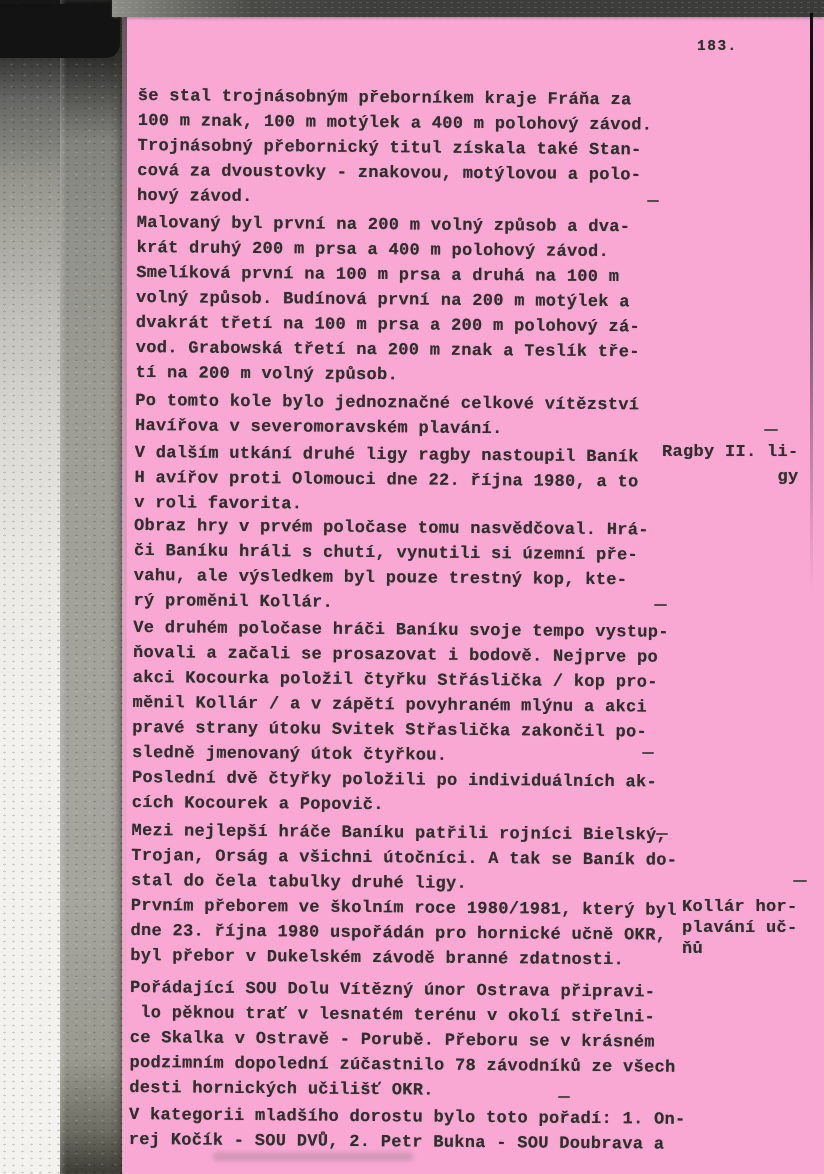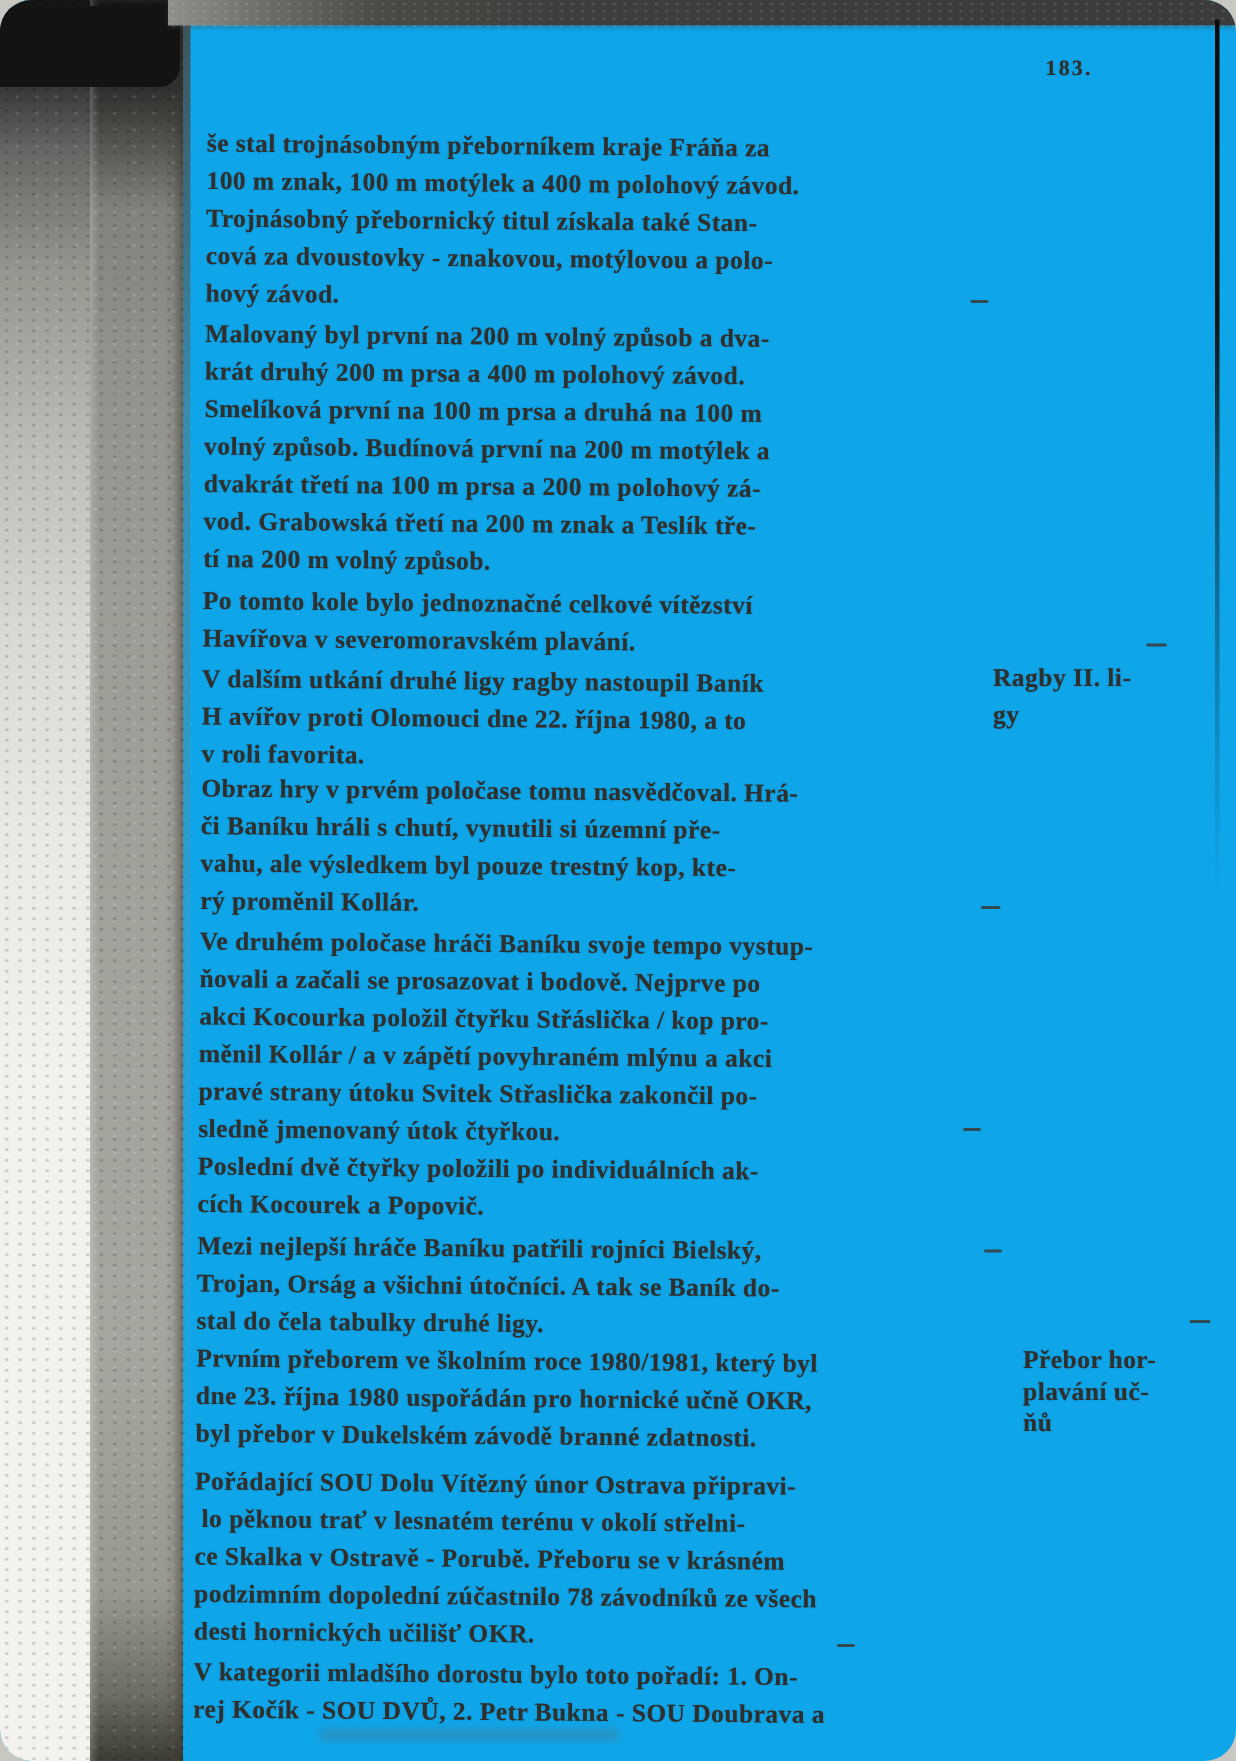--- a/index.html
+++ b/index.html
@@ -1,22 +1,21 @@
 <!DOCTYPE html>
 <html><head>
 <meta charset="utf-8">
 <style>
   html,body{margin:0;padding:0;background:#c9c7c2;}
   #scan{
     position:relative;
     width:824px;height:1174px;
-    background:#0ea5e9;
+    background:#f9a8d4;
     overflow:hidden;
-    font-family:Liberation Serif, serif;
-    border-radius:21px;
+    font-family:Liberation Mono, monospace;
   }
   
   .strip-outer{
     position:absolute;left:0;top:0;width:64px;height:1174px;
     background:linear-gradient(to bottom,
       #151515 0px,#262626 42px,#666664 100px,#96968f 180px,
       #bdbcb6 300px,#d9d8d2 420px,#eae9e4 560px,#f2f1ed 720px,#f3f2ee 1174px);
   }
   .strip-inner{
     position:absolute;left:60px;top:0;width:62px;height:1174px;
@@ -82,21 +81,21 @@
     transform:rotate(0.5deg);transform-origin:0 83px;
   }
   .paragraph{position:absolute;left:0;width:100%;}
   .line{
     font-size:17px;line-height:25px;letter-spacing:.3px;
     white-space:pre;
   }
   .margin-note{position:absolute;}
   .margin-note .line{font-size:17px;letter-spacing:.3px;}
   #margin-note-ragby{left:662px;top:439px;}
-  #margin-note-ragby .line{line-height:25px;}
+  #margin-note-ragby .line{line-height:25px;text-align:right;}
   #margin-note-prebor{left:682px;top:896px;}
   #margin-note-prebor .line{line-height:21px;}
 </style>
 </head>
 <body>
 
 <div id="scan">
 
   <div class="strip-outer"></div>
   <div class="strip-inner"></div>
@@ -182,17 +181,17 @@
       <div class="paragraph" style="top: 1102px;">
         <div class="line">V kategorii mladšího dorostu bylo toto pořadí: 1. On-</div>
         <div class="line">rej Kočík - SOU DVŮ, 2. Petr Bukna - SOU Doubrava a</div>
       </div>
     </div>
   <div id="margin-note-ragby" class="margin-note ink">
       <div class="line">Ragby II. li-</div>
       <div class="line">gy</div>
     </div>
   <div id="margin-note-prebor" class="margin-note ink">
-      <div class="line">Přebor hor-</div>
+      <div class="line">Kollár hor-</div>
       <div class="line">plavání uč-</div>
       <div class="line">ňů</div>
     </div>
 </div>
 
 </body></html>

